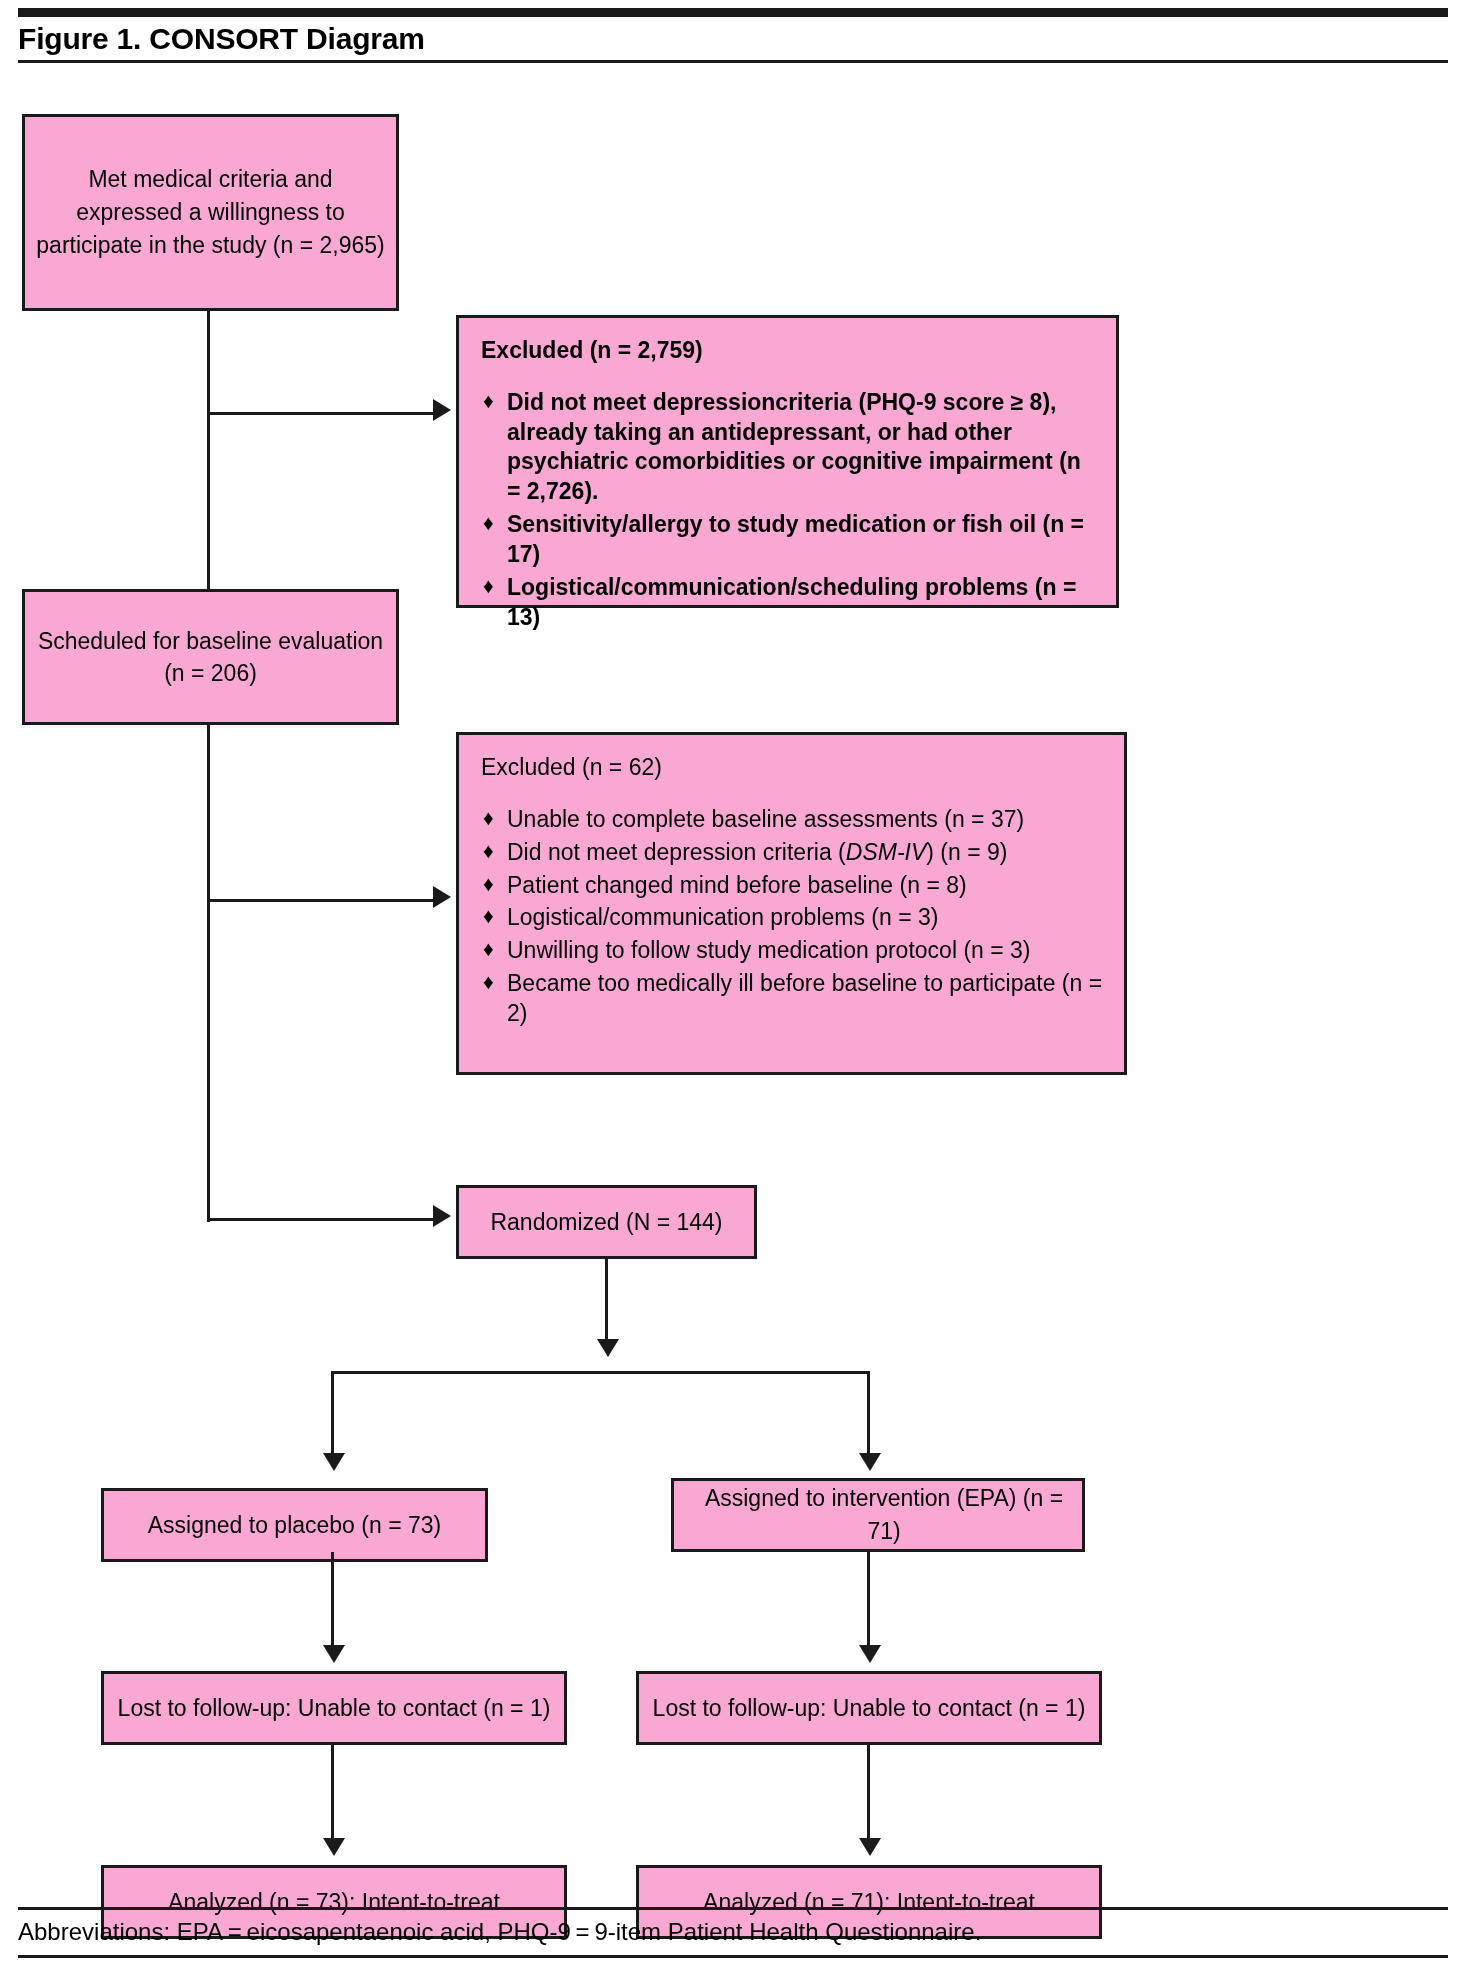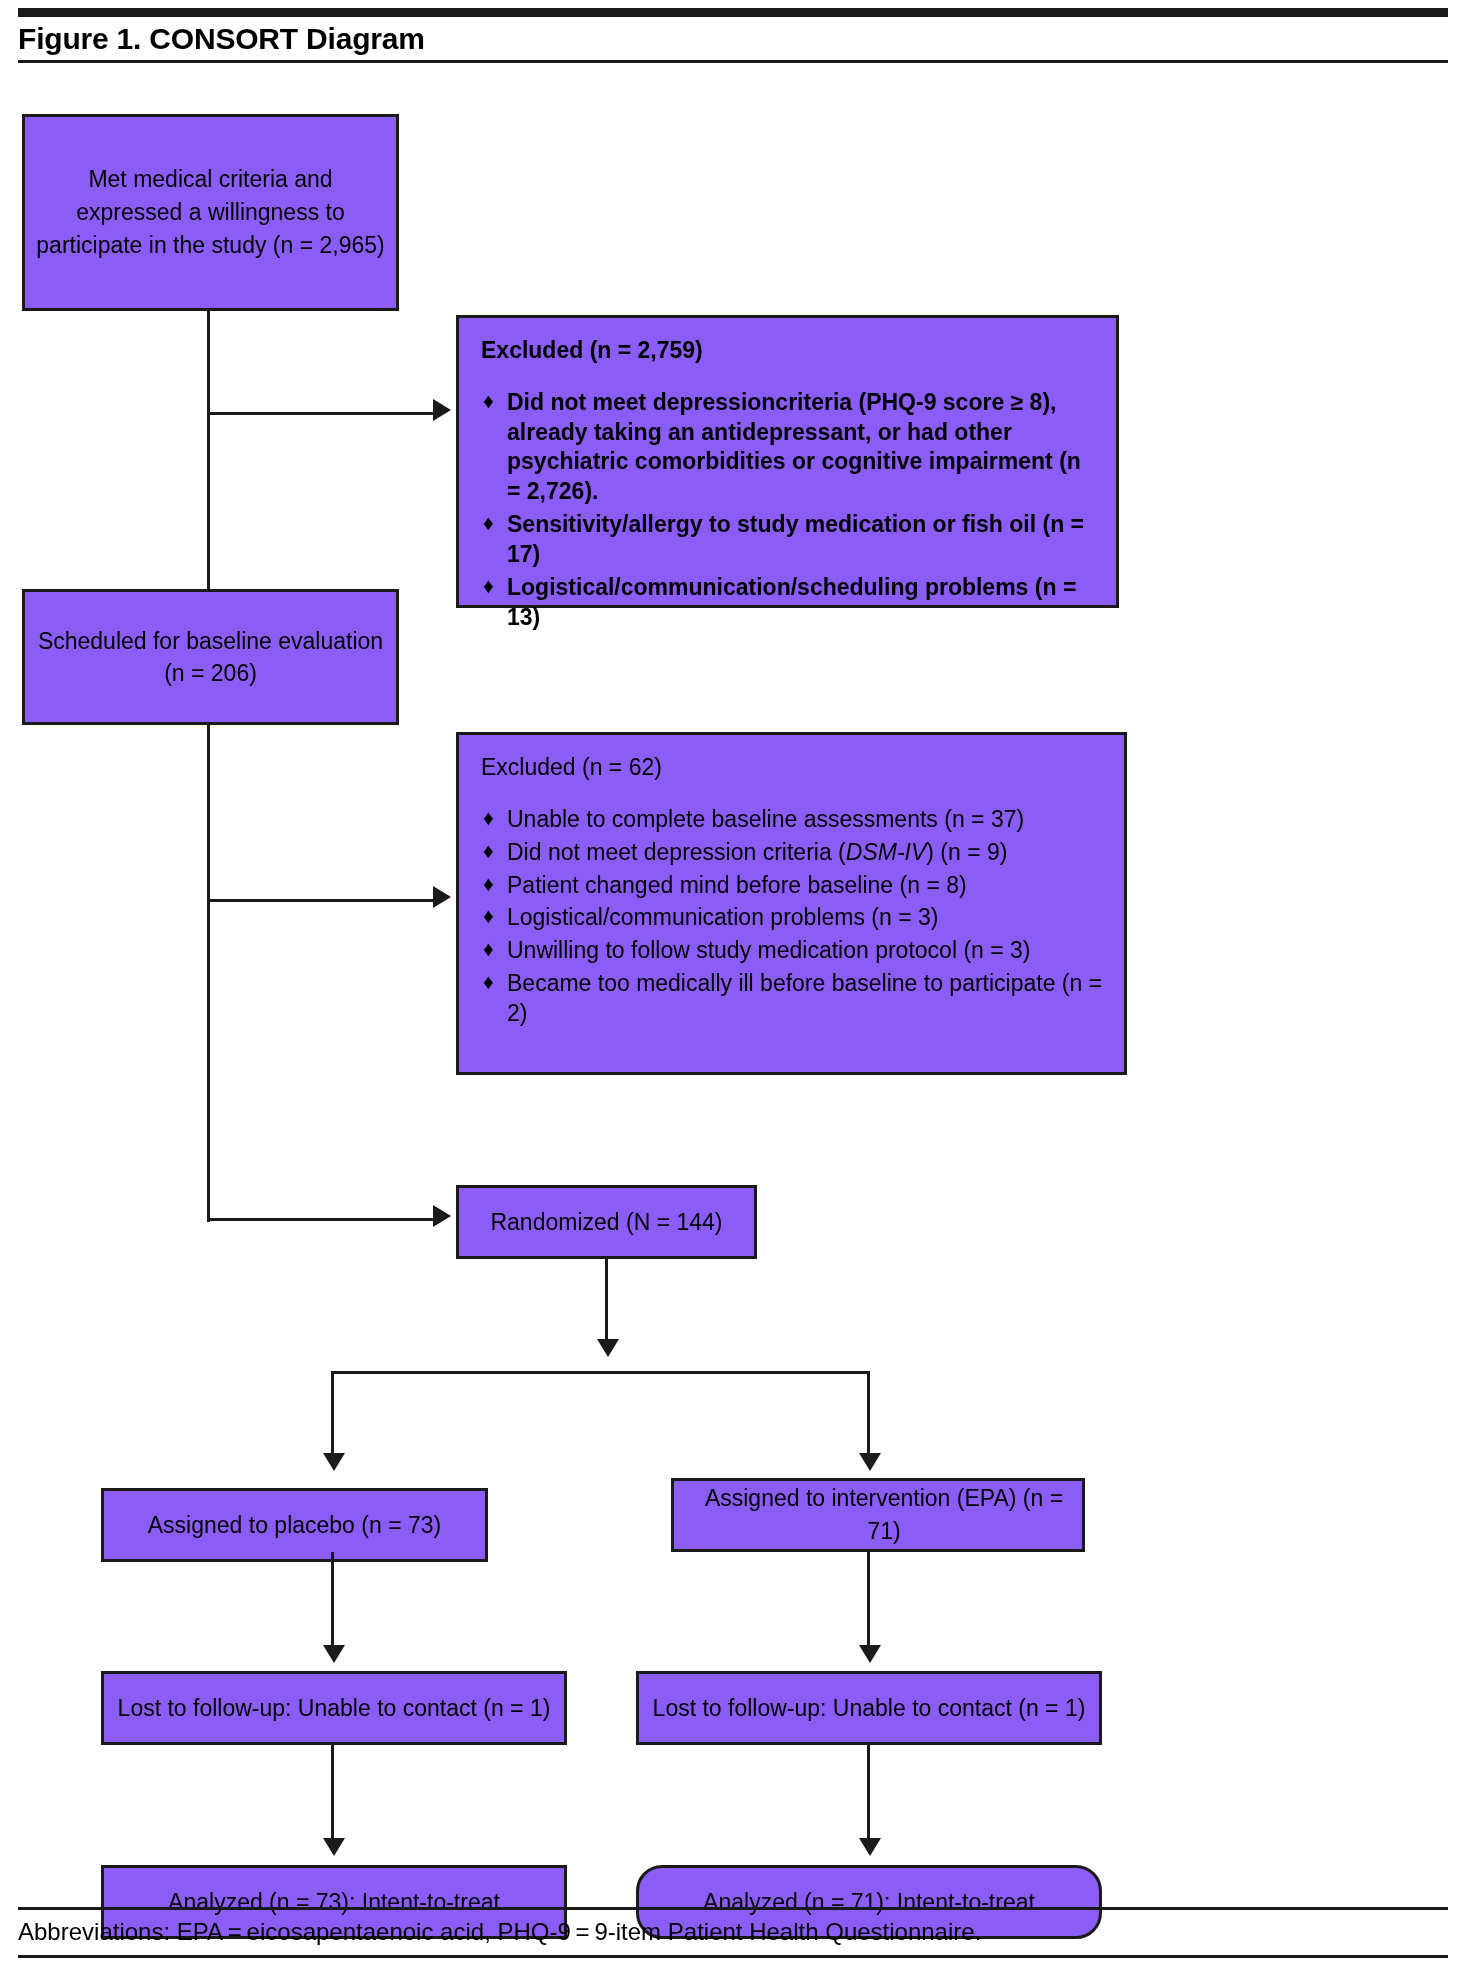--- a/index.html
+++ b/index.html
@@ -17,21 +17,21 @@
   .fig-title{position:absolute;left:18px;top:22px;width:1300px;
     font-size:30px;font-weight:bold;letter-spacing:-0.2px;line-height:1.1;}
   .rule-under-title{position:absolute;left:18px;top:60px;width:1430px;height:3px;background:#1a1a1a;}
 
   
   .rule-footer-top{position:absolute;left:18px;top:1907px;width:1430px;height:3px;background:#1a1a1a;}
   .footer-note{position:absolute;left:18px;top:1917px;width:1420px;font-size:24px;line-height:1.25;}
   .rule-bottom{position:absolute;left:18px;top:1955px;width:1430px;height:3px;background:#1a1a1a;}
 
   
-  .box{position:absolute;border:3px solid #1a1a1a;background:#8b5cf6;box-sizing:border-box;}
+  .box{position:absolute;border:3px solid #1a1a1a;background:#f9a8d4;box-sizing:border-box;}
   .box-center{display:flex;align-items:center;justify-content:center;text-align:center;}
   .box-text{font-size:23px;line-height:1.42;padding:4px 10px;}
 
   
   .excl-head{font-size:23px;line-height:1.3;margin:0 0 22px 0;}
   .excl-head.tight{}
   ul.excl{list-style:none;margin:0;padding:0;}
   ul.excl li{
     font-size:23px;line-height:1.30;
     position:relative;padding-left:26px;margin-bottom:3px;
@@ -163,21 +163,21 @@
   </div>
 
   <div class="ln vl" style="left: 331px; top: 1744.9px; height: 93.2684px;"></div>
   <div class="arrow-d" style="left: 323px; top: 1838.17px;"></div>
   <div class="ln vl" style="left: 867px; top: 1744.9px; height: 93.2684px;"></div>
   <div class="arrow-d" style="left: 859px; top: 1838.17px;"></div>
 
   <div class="box box-center" style="left: 101px; top: 1865.37px; width: 466px; height: 73.8375px;">
     <div class="box-text">Analyzed (n = 73): Intent-to-treat</div>
   </div>
-  <div class="box box-center" style="left: 636px; top: 1865.37px; width: 466px; height: 73.8375px; border-radius: 26px;">
+  <div class="box box-center" style="left: 636px; top: 1865.37px; width: 466px; height: 73.8375px;">
     <div class="box-text">Analyzed (n = 71): Intent-to-treat</div>
   </div>
 
   <div class="rule-footer-top"></div>
   <div class="footer-note">Abbreviations: EPA = eicosapentaenoic acid, PHQ-9 = 9-item Patient Health Questionnaire.</div>
   <div class="rule-bottom"></div>
 
 </div>
 
 </body></html>

